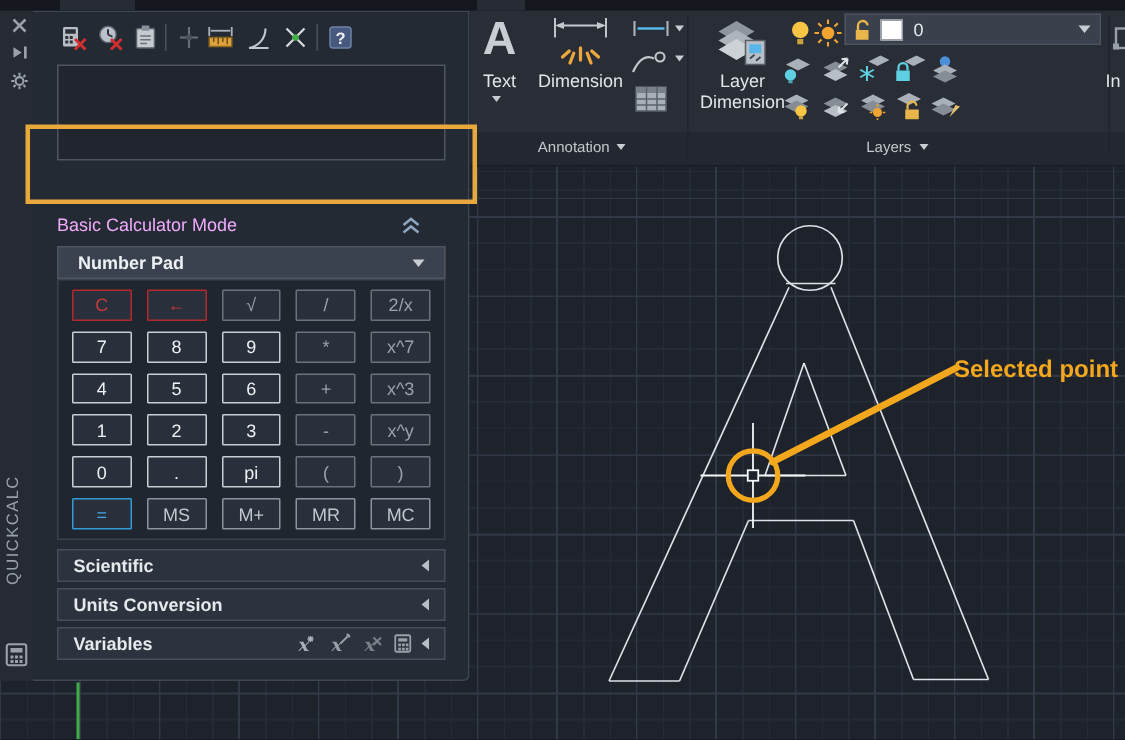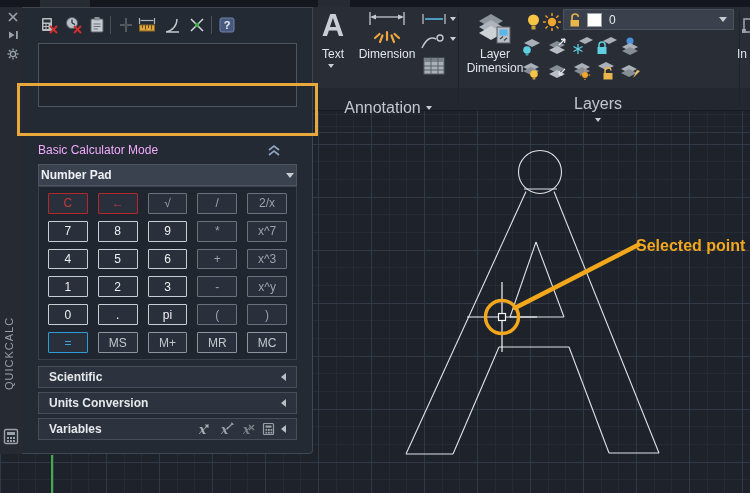--- a/index.html
+++ b/index.html
@@ -19,22 +19,22 @@
 
   
   .topstrip{position:absolute;left:0;top:0;width:750px;height:7px;background:#14181e;z-index:12;}
   .tabseg{position:absolute;top:0;height:7px;background:#272c34;}
 
   
   .ribbon{position:absolute;left:313px;top:7px;width:437px;height:103px;background:#282d36;z-index:10;
           border-bottom:1px solid #171b22;}
   .panelband{position:absolute;left:0;top:81px;width:437px;height:22px;background:rgba(0,0,0,0.10);}
   .rlabel{position:absolute;font-size:12px;color:#e2e5e9;text-align:center;}
-  .plabel{position:absolute;top:90px;height:22px;display:flex;align-items:center;justify-content:center;
-          font-size:16px;color:#c3c8cf;gap:5px;}
+  .plabel{position:absolute;top:80px;height:22px;display:flex;align-items:center;justify-content:center;
+          font-size:10px;color:#c3c8cf;gap:5px;}
   .rsep{position:absolute;top:4px;width:1px;height:94px;background:#1e242c;}
   .tri-d{width:0;height:0;border-left:4px solid transparent;border-right:4px solid transparent;border-top:5px solid #c8cdd3;}
   .tri-d.sm{border-left-width:3px;border-right-width:3px;border-top-width:4px;}
   .tri-l{width:0;height:0;border-top:4px solid transparent;border-bottom:4px solid transparent;border-right:5px solid #b9bfc6;}
   .combo{position:absolute;left:250px;top:2px;width:171px;height:21px;background:#3a414d;
          border:1px solid #4b525e;display:flex;align-items:center;box-sizing:border-box;}
   .swatch{width:13px;height:12px;background:#ffffff;border:1px solid #9aa0a8;margin-left:5px;}
   .bigA{position:absolute;left:5px;top:1px;width:30px;height:36px;font-size:31px;font-weight:bold;
         color:#c9ced4;text-align:center;line-height:36px;}
 
@@ -49,21 +49,21 @@
   .tsep{position:absolute;top:9px;width:1px;height:18px;background:#4a515b;}
   .hist{position:absolute;left:38px;top:36px;width:259px;height:64px;background:#20252e;
         border:1px solid #4e555f;box-sizing:border-box;}
   .inputbox{position:absolute;left:38px;top:103px;width:259px;height:22px;background:#20252e;
         border:1px solid #6e757e;box-sizing:border-box;color:#f2f4f6;font-size:12.5px;font-weight:bold;
         line-height:20px;padding-left:5px;overflow:hidden;white-space:nowrap;}
   .modehdr{position:absolute;left:38px;top:133px;width:259px;height:20px;display:flex;align-items:center;
         font-size:12px;color:#f0abfc;}
   .npbar{position:absolute;left:38px;top:157px;width:259px;height:22px;background:#3a4250;
         border:1px solid #4d5560;box-sizing:border-box;display:flex;align-items:center;
-        font-size:12px;font-weight:bold;color:#eef1f4;padding:0 2px;}
+        font-size:12px;font-weight:bold;color:#eef1f4;padding:0 13px;}
   .keypad{position:absolute;left:38px;top:179px;width:259px;height:174px;background:#20262f;
         border:1px solid #3a414b;box-sizing:border-box;display:grid;
         grid-template-columns:repeat(5,1fr);column-gap:10px;row-gap:7px;padding:6px 9px;}
   .key{display:flex;align-items:center;justify-content:center;font-size:12px;background:#2a303b;
         border:1px solid;border-radius:1px;cursor:default;}
   .k-num{border-color:#c9ced5;color:#eef1f4;}
   .k-op{border-color:#6b727b;color:#9ba2ab;}
   .k-red{border-color:#b3292b;color:#c6393b;}
   .k-eq{border-color:#2f9cd8;color:#3ea8e2;}
   .k-mem{border-color:#8d939c;color:#c2c7cd;}
@@ -264,21 +264,21 @@
       <path d="M3,6 L11,2 L19,6 L11,10 Z" fill="#aab0b8"></path>
       <path d="M10,13 v-2 a3,3 0 0 1 6,-0.5" stroke="#e8b64a" stroke-width="1.5" fill="none"></path>
       <rect x="8.5" y="13" width="9" height="6.5" fill="#e8b64a"></rect>
     </svg>
     <svg style="position:absolute;left:306px;top:53px;" width="22" height="20" viewBox="0 0 22 20">
       <path d="M2,9 L10,5 L18,9 L10,13 Z" fill="#aab0b8"></path>
         <path d="M2,13 L10,9 L18,13 L10,17 Z" fill="#878d94"></path>
       <path d="M14,18 L21,11 l-3,-1 z" fill="#e6c06a"></path>
     </svg>
 
-    <div class="plabel" style="left:245px;width:80px;flex-direction:column;">
+    <div class="plabel" style="left:245px;width:80px;">
       <span>Layers</span>
       <span class="tri-d sm"></span>
     </div>
 
     <div class="rsep" style="left:426px;"></div>
 
     <svg style="position:absolute;left:428px;top:8px;" width="22" height="22" viewBox="0 0 22 22">
       <rect x="3" y="4" width="16" height="13" fill="none" stroke="#9aa0a8" stroke-width="1.6"></rect>
       <rect x="1" y="14" width="4" height="4" fill="#9aa0a8"></rect>
       <rect x="17" y="2" width="4" height="4" fill="#9aa0a8"></rect>

